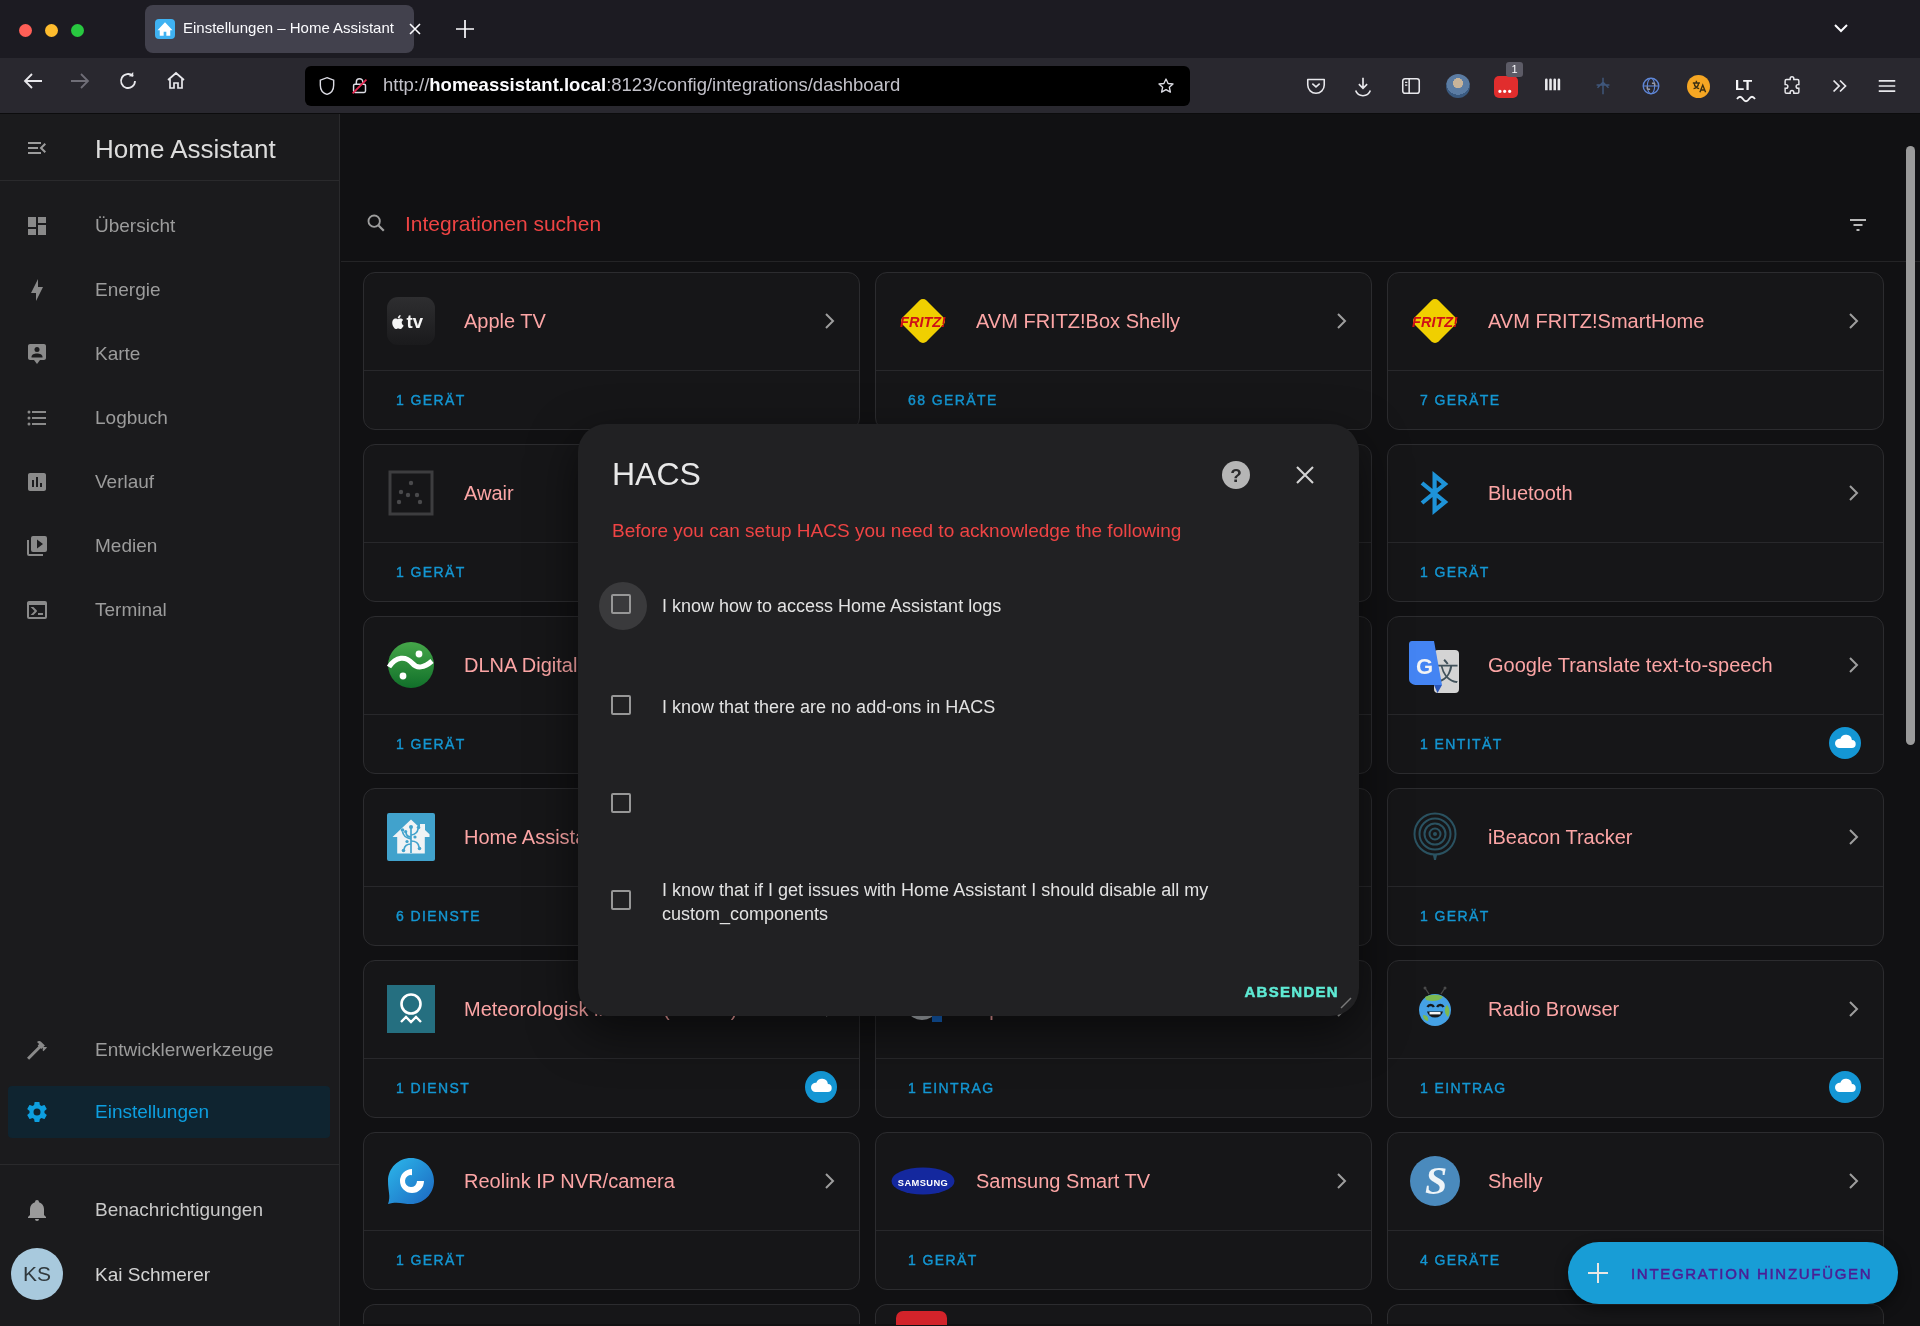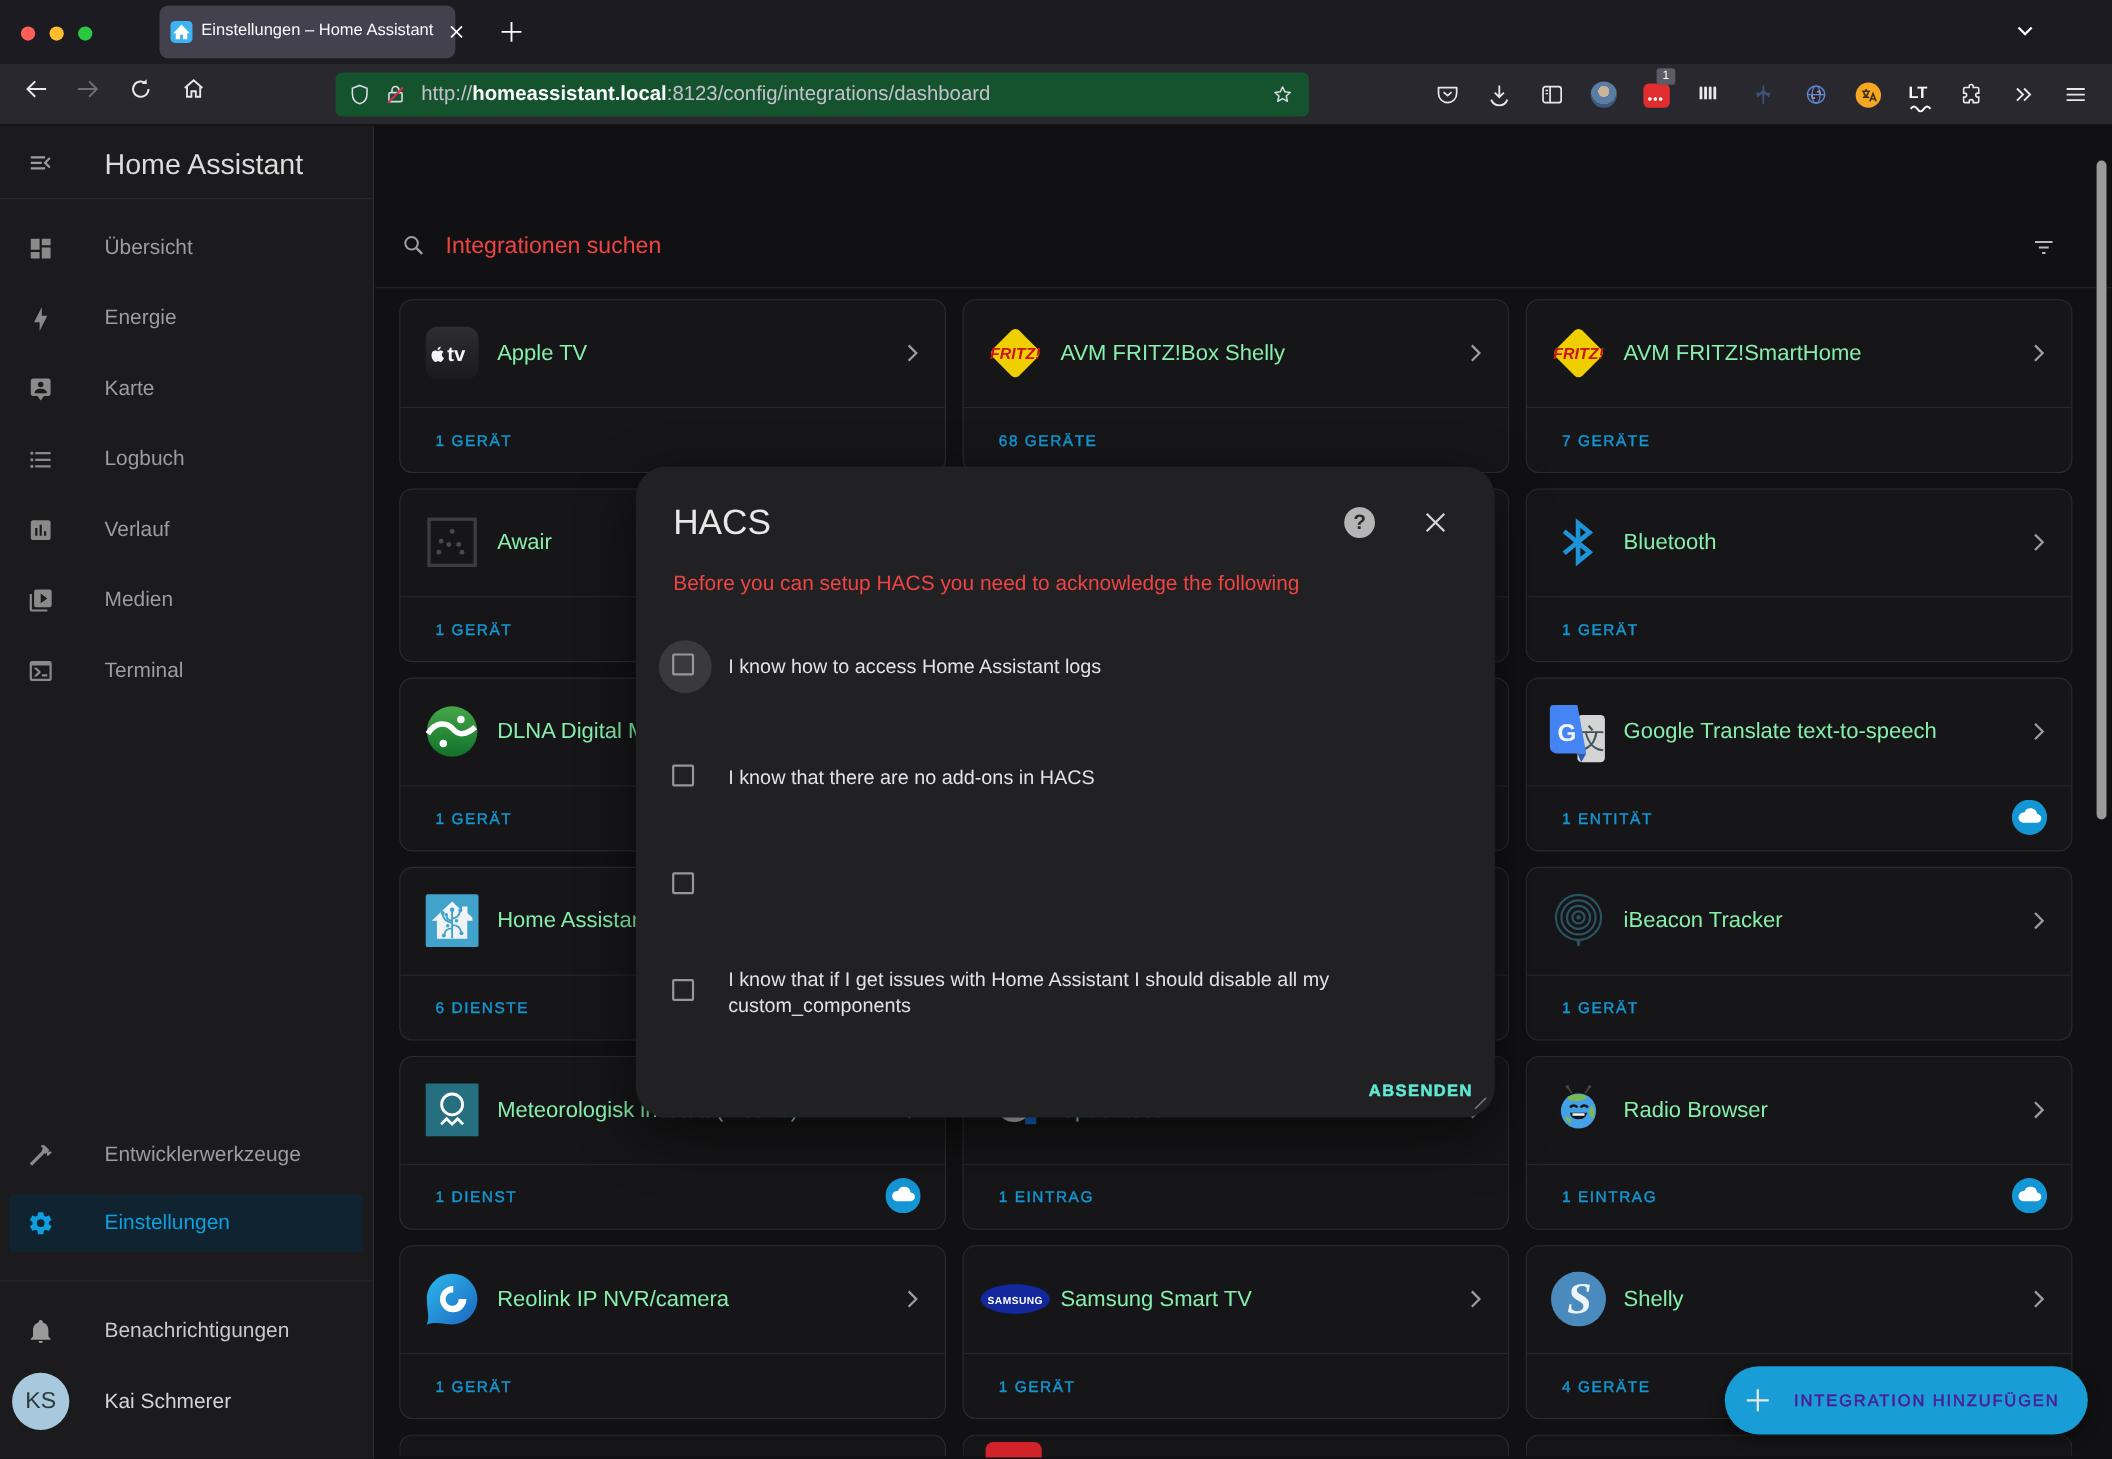--- a/index.html
+++ b/index.html
@@ -7,21 +7,21 @@
 .abs { position:absolute; }
 
 #tabbar { position:absolute; left:0; top:0; width:1920px; height:58px; background:#1c1b22; }
 .tl { position:absolute; top:24px; width:13px; height:13px; border-radius:50%; }
 #tab { position:absolute; left:145px; top:5px; width:269px; height:48px; background:#42414d; border-radius:8px; color:#fbfbfe; }
 #tab .fav { position:absolute; left:10px; top:14px; width:20px; height:20px; border-radius:4px; background:#3fb2f2; }
 #tab .ttl { position:absolute; left:38px; top:14px; font-size:15px; color:#fbfbfe; white-space:nowrap; }
 #newtab { position:absolute; left:452px; top:16px; width:26px; height:26px; color:#fbfbfe; }
 #tabchev { position:absolute; left:1828px; top:15px; width:26px; height:26px; color:#fbfbfe; }
 #toolbar { position:absolute; left:0; top:58px; width:1920px; height:56px; background:#29282f; border-bottom:1px solid #0c0c0d; }
-#urlbar { position:absolute; left:305px; top:8px; width:885px; height:40px; background:#14532d; border-radius:6px; }
+#urlbar { position:absolute; left:305px; top:8px; width:885px; height:40px; background:#000000; border-radius:6px; }
 #urltext { position:absolute; left:78px; top:8px; font-size:18.5px; color:#c3c2ca; white-space:nowrap; }
 #urltext b { color:#fbfbfe; font-weight:700; }
 .navic { position:absolute; top:11px; color:#e8e8ec; }
 
 #app { position:absolute; left:0; top:114px; width:1920px; height:1212px; background:#111113; }
 #sidebar { position:absolute; left:0; top:0; width:340px; height:1212px; background:#1b1b1d; border-right:1px solid #2a2a2c; }
 #sbhead { position:absolute; left:0; top:0; width:340px; height:67px; border-bottom:1px solid #2a2a2c; }
 #sbtitle { position:absolute; left:95px; top:20px; font-size:26px; color:#dcdcdc; }
 .sbitem { position:absolute; left:0; width:339px; height:64px; }
 .sbitem .ic { position:absolute; left:25px; top:50%; transform:translateY(-50%); width:24px; height:24px; color:#757575; }
@@ -31,21 +31,21 @@
 #avatar { position:absolute; left:11px; top:1134px; width:52px; height:52px; border-radius:50%; background:#a8c9dd; color:#30383c; font-size:21px; text-align:center; line-height:52px; }
 
 #apphead { position:absolute; left:341px; top:0; width:1579px; height:76px; background:#1b1b1d; }
 .htab { position:absolute; top:0; height:76px; line-height:66px; font-size:20px; color:#d4d4d4; text-align:center; }
 #underline { position:absolute; left:475px; top:69px; width:194px; height:3px; background:#2196d9; }
 #searchrow { position:absolute; left:341px; top:76px; width:1579px; height:72px; border-bottom:1px solid #242426; }
 #searchph { position:absolute; left:64px; top:22px; font-size:21px; color:#ef4444; }
 
 .card { position:absolute; width:497px; height:158px; background:#161618; border:1px solid #2c2c2f; border-radius:12px; }
 .card .div { position:absolute; left:0; top:97px; width:100%; border-top:1px solid #28282b; }
-.card .ttl { position:absolute; left:88px; top:0; height:97px; line-height:97px; font-size:20px; color:#86efac; white-space:nowrap; }
+.card .ttl { position:absolute; left:100px; top:0; height:97px; line-height:97px; font-size:20px; color:#fca5a5; white-space:nowrap; }
 .card .chev { position:absolute; right:18px; top:36px; width:24px; height:24px; color:#9e9e9e; }
 .card .foot { position:absolute; left:32px; top:119px; font-size:14px; font-weight:400; letter-spacing:1.4px; color:#1496d2; -webkit-text-stroke:0.4px; }
 .card .cloud { position:absolute; right:22px; top:110px; width:32px; height:32px; }
 .icbox { position:absolute; left:22px; top:23px; width:50px; height:50px; }
 
 #dialog { position:absolute; left:578px; top:424px; width:781px; height:592px; background:#212123; border-radius:28px; box-shadow:0 16px 48px rgba(0,0,0,.55); }
 #dialog h1 { position:absolute; left:34px; top:32px; font-size:32px; font-weight:400; color:#e8e8e8; }
 #dlgbody { position:absolute; left:34px; top:96px; font-size:19px; color:#ef4444; }
 .cbbox { position:absolute; width:20px; height:20px; border:2px solid #979797; border-radius:2px; }
 .cblbl { position:absolute; left:84px; font-size:18px; color:#e2e2e2; line-height:24px; }

